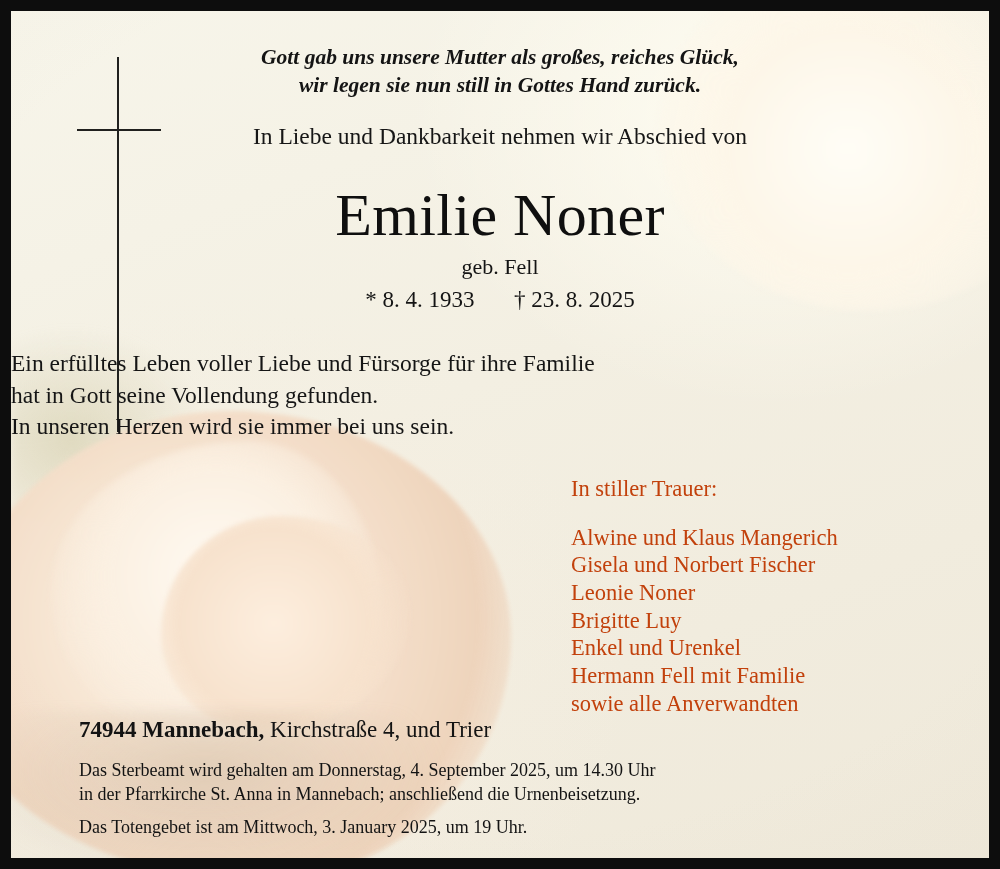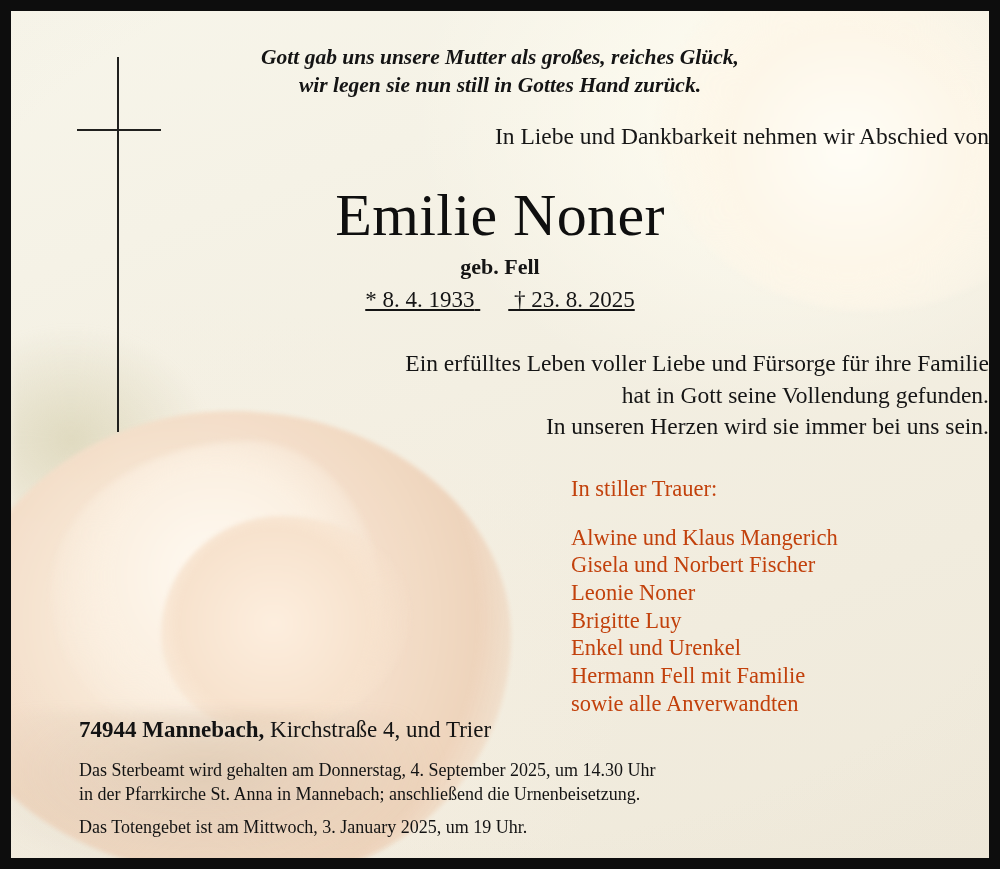--- a/index.html
+++ b/index.html
@@ -138,21 +138,21 @@
     line-height: 1.28;
     color: #141414;
   }
   .verse .ln { display: block; }
 
   .intro {
     position: absolute;
     left: 0;
     right: 0;
     top: 110px;
-    text-align: right;
+    text-align: center;
     font-size: 23.5px;
     line-height: 1.3;
     color: #161616;
   }
 
   .name {
     position: absolute;
     left: 0;
     right: 0;
     top: 172px;
@@ -163,42 +163,41 @@
     color: #0f0f0f;
   }
 
   .born-name {
     position: absolute;
     left: 0;
     right: 0;
     top: 243px;
     text-align: center;
     font-size: 22px;
-    font-weight: bold;
+    font-weight: normal;
     color: #141414;
   }
 
   .dates {
     position: absolute;
     left: 0;
     right: 0;
     top: 276px;
     text-align: center;
     font-size: 23px;
     color: #141414;
-    text-decoration: underline;
   }
   .dates .gap { display: inline-block; width: 28px; }
 
   .tribute {
     position: absolute;
     left: 0;
     right: 0;
     top: 337px;
-    text-align: right;
+    text-align: left;
     font-size: 23.5px;
     line-height: 1.35;
     color: #151515;
   }
   .tribute .ln { display: block; }
 
   .mourners {
     position: absolute;
     left: 560px;
     top: 464px;

